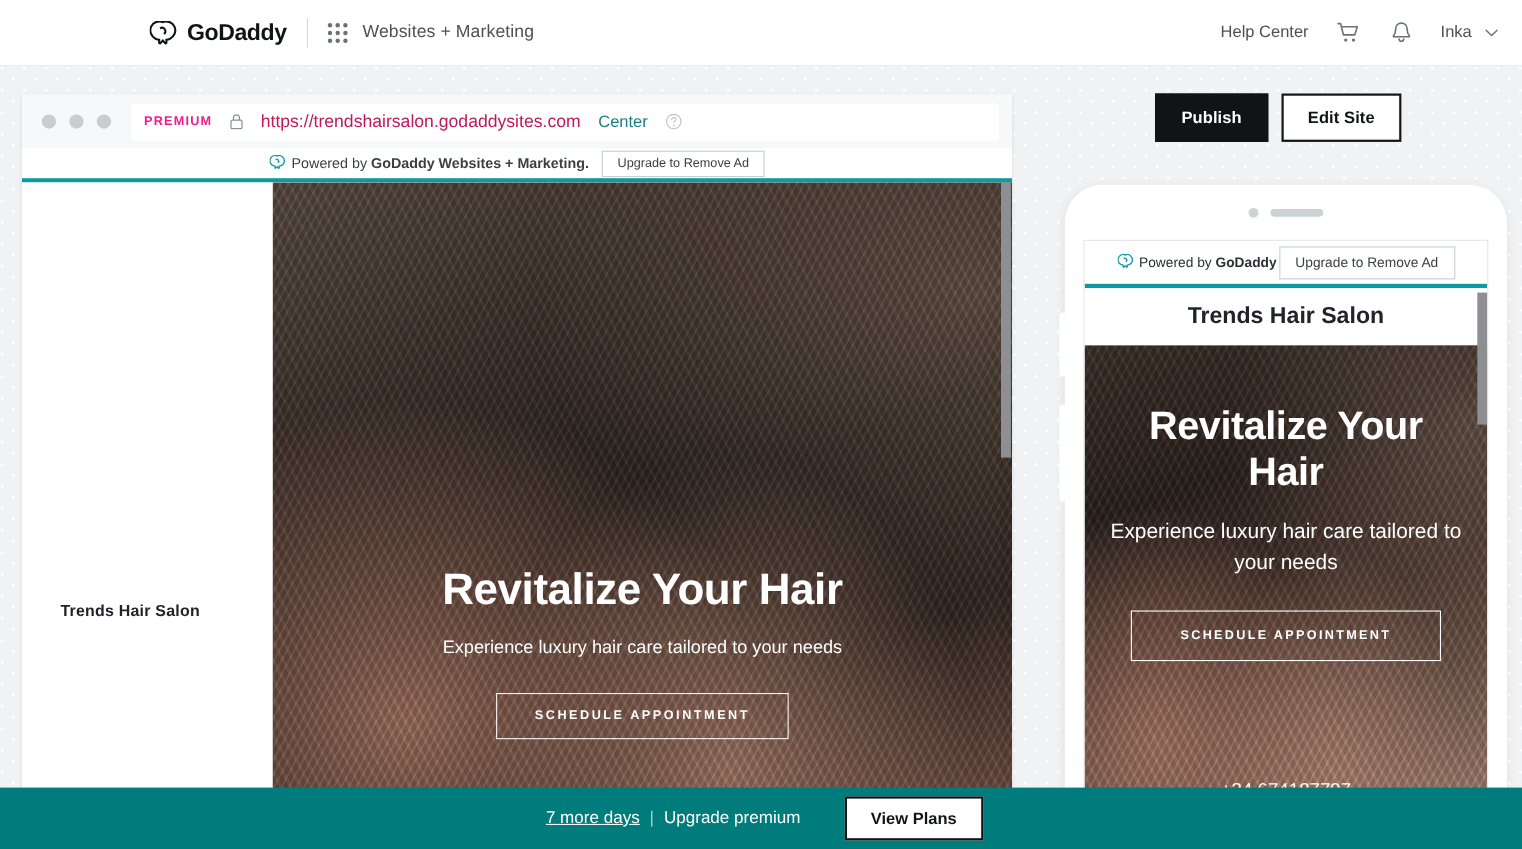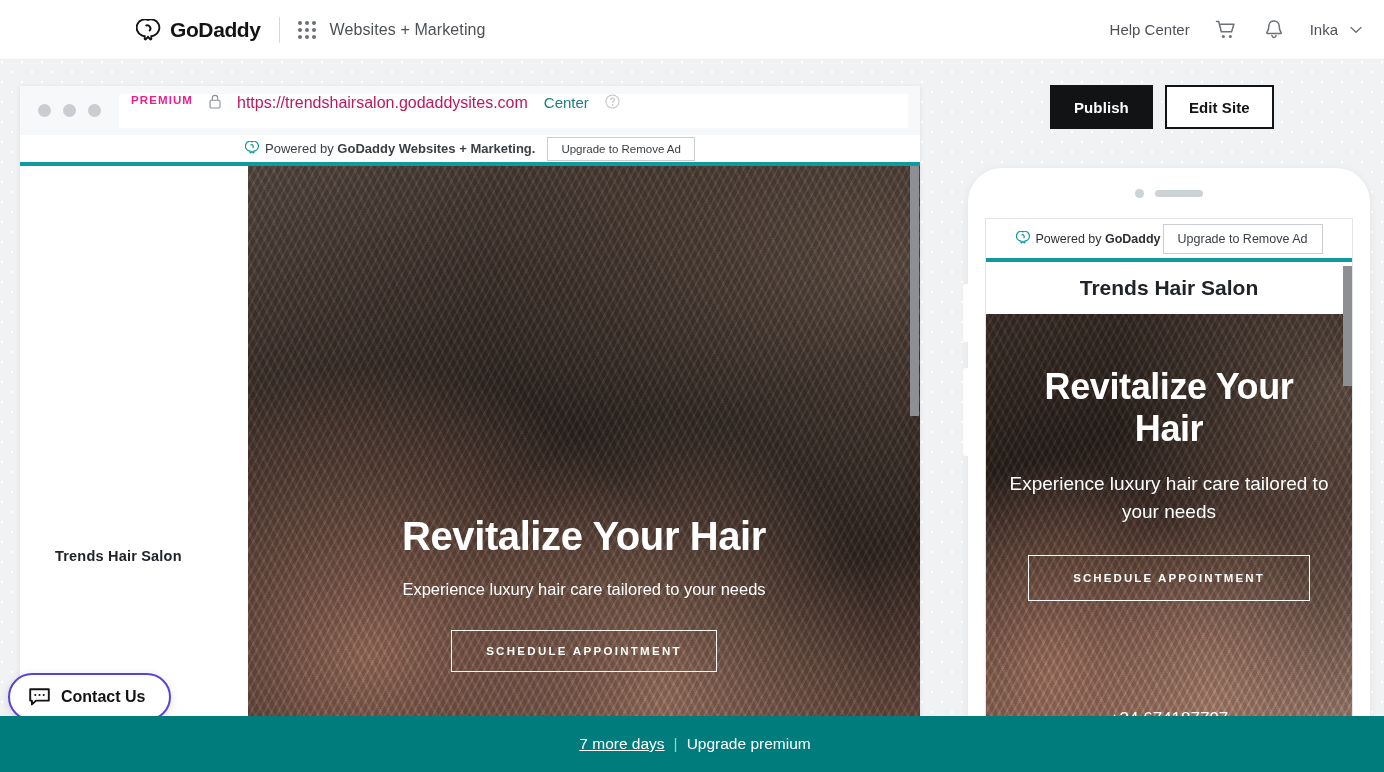--- a/index.html
+++ b/index.html
@@ -58,21 +58,21 @@
     overflow: hidden;
   }
   .dt-chrome {
     height: 49px; background: #f7f8f9;
     display: flex; align-items: center; padding-left: 6px;
   }
   .dots { display: flex; gap: 12px; margin: 0 18px 0 12px; }
   .dots i { width: 13px; height: 13px; border-radius: 50%; background: #c9ccd1; display: block; }
   .urlbar {
     flex: 1; height: 34px; background: #fff; border-radius: 2px;
-    display: flex; padding: 0 12px; gap: 16px;
+    display: flex; align-items: center; padding: 0 12px; gap: 16px;
     margin-right: 12px;
   }
   .badge-premium {
     color: #eb1e8d; font-size: 11.5px; font-weight: bold; letter-spacing: 1.1px;
   }
   .url-text { font-size: 16px; color: #be185d; }
   .change-link { font-size: 15px; color: #1c7e84; cursor: pointer; }
   .qmark { width: 15px; height: 15px; display: block; opacity: .55; cursor: pointer; }
 
   .dt-adbar {
@@ -313,29 +313,20 @@
             <div class="hero-sub">Experience luxury hair care tailored to your needs</div>
             <span class="hero-cta">SCHEDULE APPOINTMENT</span>
           </div>
         </div>
         <div class="dt-scroll">
             <i></i>
           </div>
       </div>
     </div>
 
-    <div class="contact-pill">
-      <svg width="21" height="18" viewBox="0 0 21 18">
-        <path d="M1.2 1.2h18.6v11.4H7.1L2.9 16.4v-3.8H1.2z" fill="none" stroke="#111314" stroke-width="1.9" stroke-linejoin="round"></path>
-        <circle cx="6.3" cy="7" r="1.05" fill="#111314"></circle>
-        <circle cx="10.5" cy="7" r="1.05" fill="#111314"></circle>
-        <circle cx="14.7" cy="7" r="1.05" fill="#111314"></circle>
-      </svg>
-      <span class="contact-label">Contact Us</span>
-    </div>
 
     <div class="actions">
       <button class="btn btn-publish">Publish</button>
       <button class="btn btn-edit">Edit Site</button>
     </div>
 
     <div class="phone">
       <span class="phone-side ps1"></span>
       <span class="phone-side ps2"></span>
 
@@ -370,16 +361,17 @@
 
         <div class="mb-scroll"></div>
       </div>
     </div>
 
     <div class="promo">
       <span style="width:6px"></span>
       <span class="promo-link">7 more days</span>
       <span class="promo-sep">|</span>
       <span class="promo-text">Upgrade premium</span>
+      <button class="promo-btn">View Plans</button>
     </div>
 
   </div>
 </div>
 
 </body></html>

